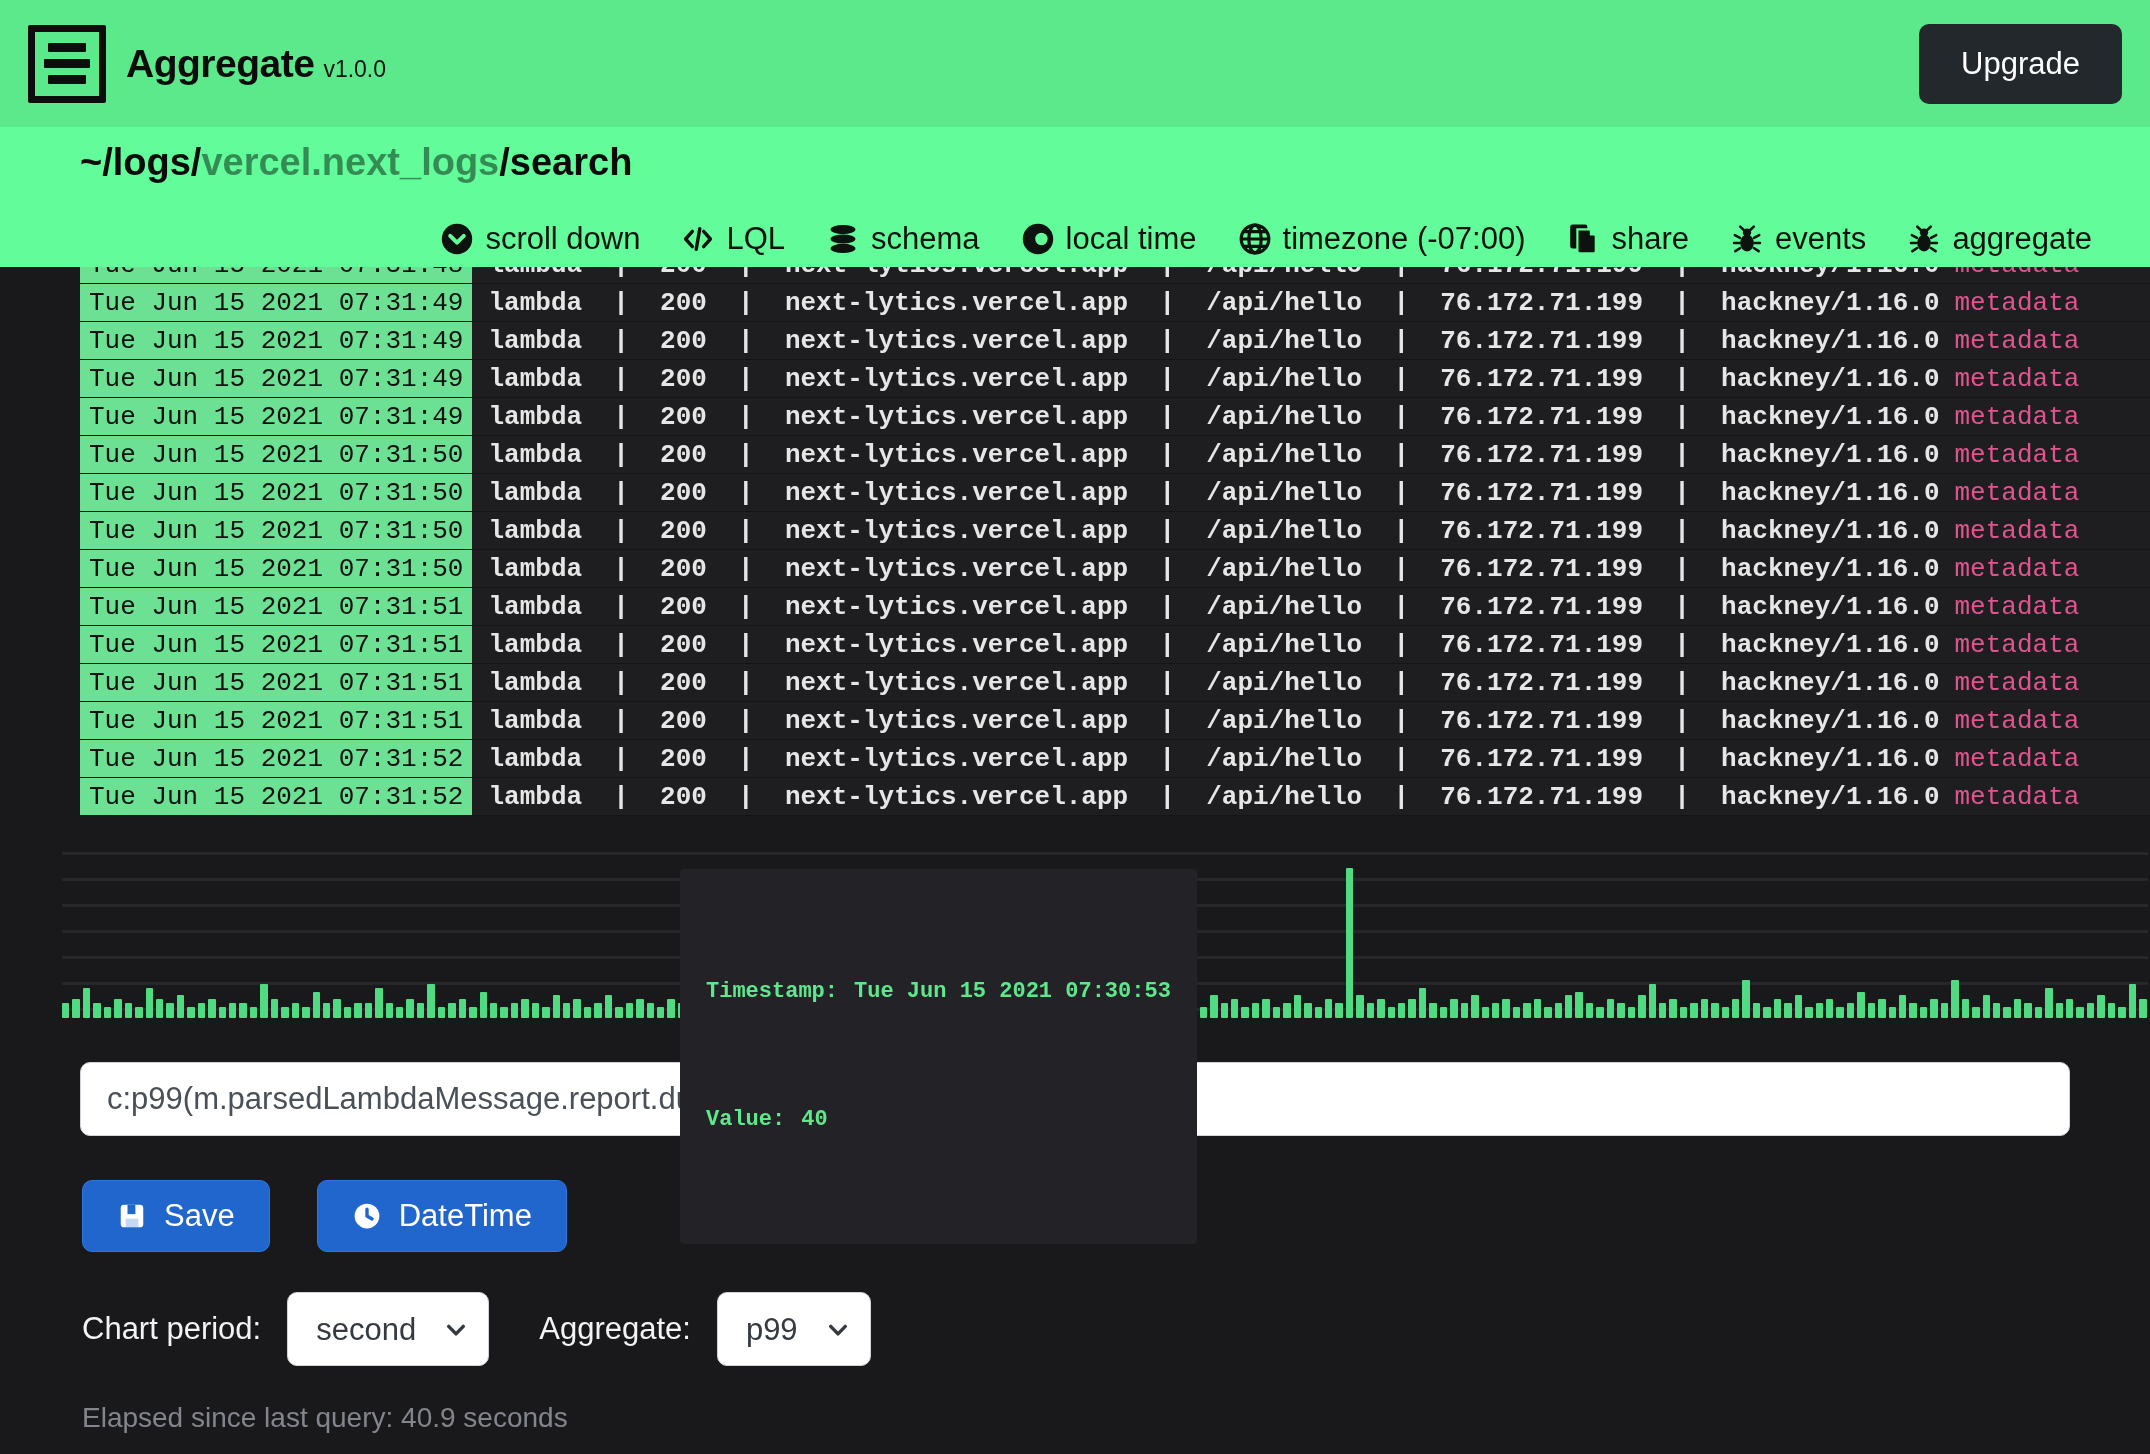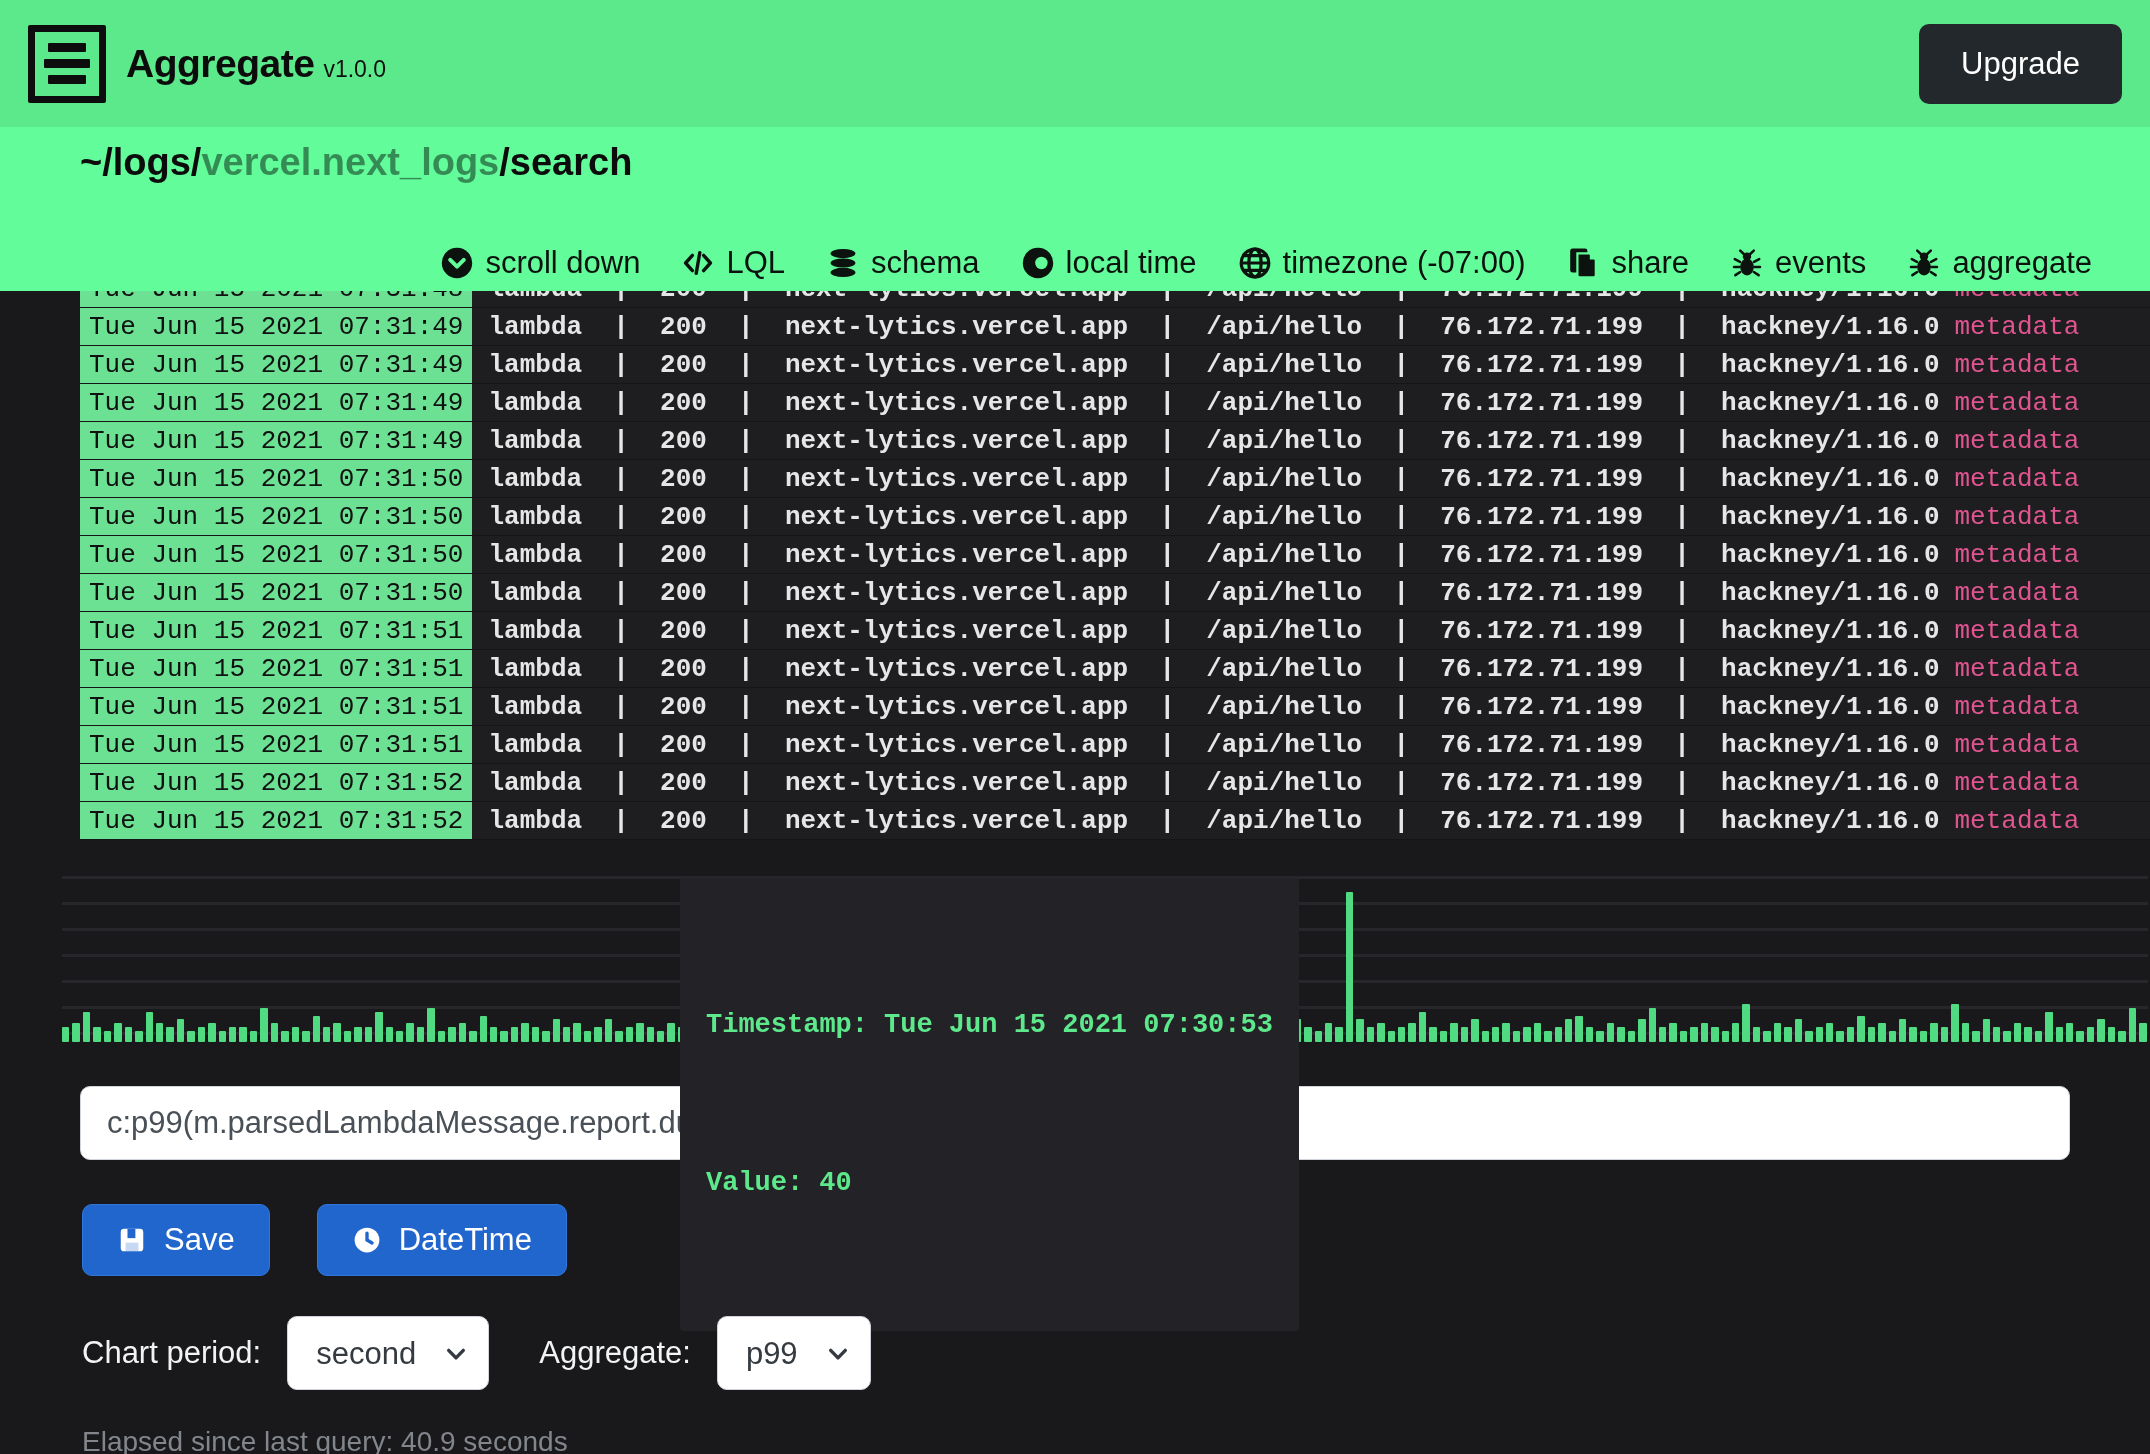--- a/index.html
+++ b/index.html
@@ -15,42 +15,42 @@
   .logo-box i:nth-child(2){ width:46px; }
   .logo-box i:nth-child(3){ width:38px; }
   .brand { display:flex; align-items:baseline; margin-left:20px; cursor:pointer; }
   .brand-title { font-size:39px; font-weight:700; color:#0c0c0c; letter-spacing:-0.5px; }
   .brand-version { font-size:23px; color:#101010; margin-left:9px; }
   .nav-links { display:flex; gap:37px; margin-left:48px; }
   .nav-links a { font-size:31px; color:rgba(0,0,0,0.55); text-decoration:none; cursor:pointer; }
   .upgrade-btn { margin-left:auto; height:80px; padding:0 42px; background:#23282d; color:#fff; font-size:31px; font-family:inherit; border:none; border-radius:10px; cursor:pointer; }
 
   
-  .subheader { position:relative; height:164px; background:var(--subheader-green,#62fd9a); }
+  .subheader { position:relative; height:140px; background:var(--subheader-green,#62fd9a); }
   .breadcrumb { position:absolute; left:80px; top:14px; font-size:38px; font-weight:700; color:#0c0c0c; }
   .breadcrumb .muted { color:rgba(0,0,0,0.45); cursor:pointer; }
   .toolbar { position:absolute; right:58px; bottom:10px; display:flex; align-items:center; gap:42px; }
   .tool { display:flex; align-items:center; gap:12px; font-size:31px; font-weight:500; color:#0c130e; cursor:pointer; white-space:nowrap; }
   .tool svg { width:32px; height:32px; flex:none; }
 
   
   .log-viewport { height:549px; overflow:hidden; margin-left:80px; }
   .log-list { margin-top:-21px; }
   .log-row { height:38px; display:flex; align-items:stretch; background:#1e1e21; border-bottom:1px solid #151517; cursor:pointer; }
   .ts-cell { background:var(--timestamp-green,#6ce193); color:#111; font-family:"Liberation Mono", monospace; font-size:26px; display:flex; align-items:center; padding:0 9px; white-space:pre; flex:none; }
   .msg { color:#e6e6e6; font-family:"Liberation Mono", monospace; font-size:26px; display:flex; align-items:center; margin-left:16px; white-space:pre;font-weight:bold; }
   .meta-link { color:var(--metadata-pink,#e0548f); font-family:"Liberation Mono", monospace; font-size:26px; display:flex; align-items:center; margin-left:15px; cursor:pointer; }
 
   
   .chart { position:relative; margin:36px 0 0 62px; width:2086px; height:182px;
            background-image:repeating-linear-gradient(to bottom,#27272b 0 3px,transparent 3px 26px); }
   .bars { position:absolute; left:0; right:0; bottom:16px; height:152px; display:flex; align-items:flex-end; gap:3px; }
   .bar { flex:1; background:var(--bar-green,#50da82); border-radius:1px; }
-  .chart-tooltip { position:absolute; left:618px; top:2px; background:#232327; border-radius:4px; padding:16px 26px; line-height:1.95;
-                   font-family:"Liberation Mono", monospace; font-size:27px; font-weight:700; color:var(--tooltip-green,#5ee88c); white-space:pre; }
+  .chart-tooltip { position:absolute; left:618px; top:17px; background:#232327; border-radius:4px; padding:16px 26px; line-height:1.95;
+                   font-family:"Liberation Mono", monospace; font-size:22px; font-weight:700; color:var(--tooltip-green,#5ee88c); white-space:pre; }
   .chart-tooltip .lbl { margin-right:16px; }
 
   
   .query-row { margin:28px 0 0 80px; }
   .query-input { width:1990px; height:74px; background:#fff; border:1px solid #ced4da; border-radius:10px; padding:0 26px;
                  font-family:"Liberation Sans", sans-serif; font-size:31px; color:#495057; }
 
   
   .actions { display:flex; align-items:center; margin:44px 0 0 82px; }
   .actions > * + * { margin-left:47px; }

